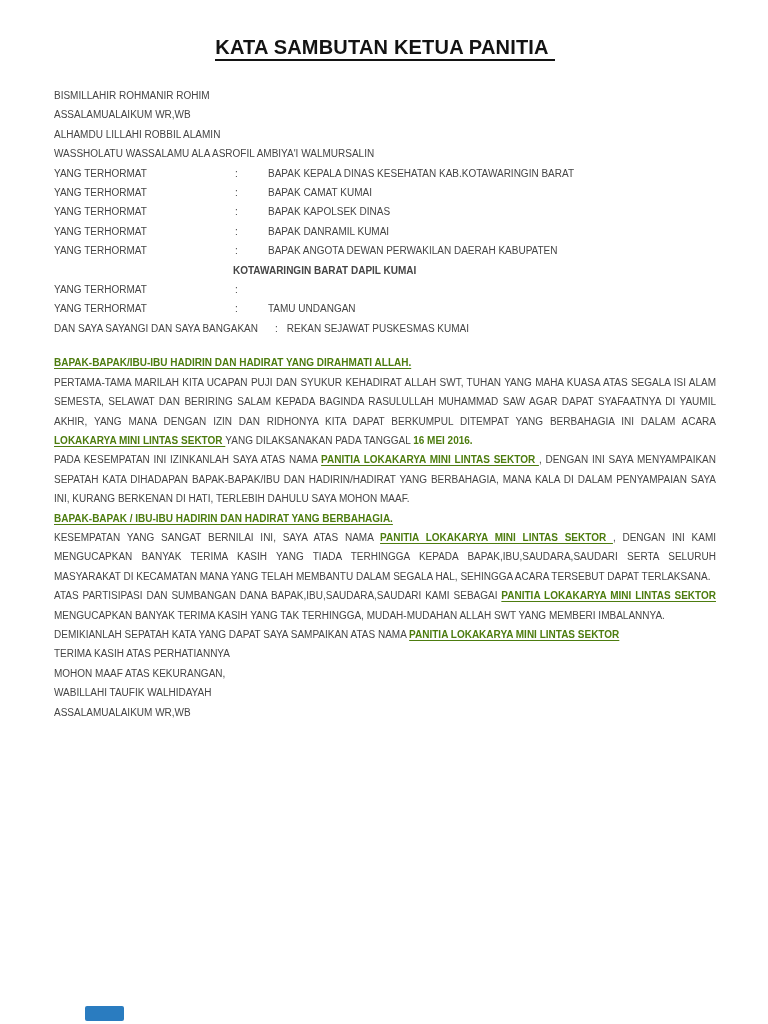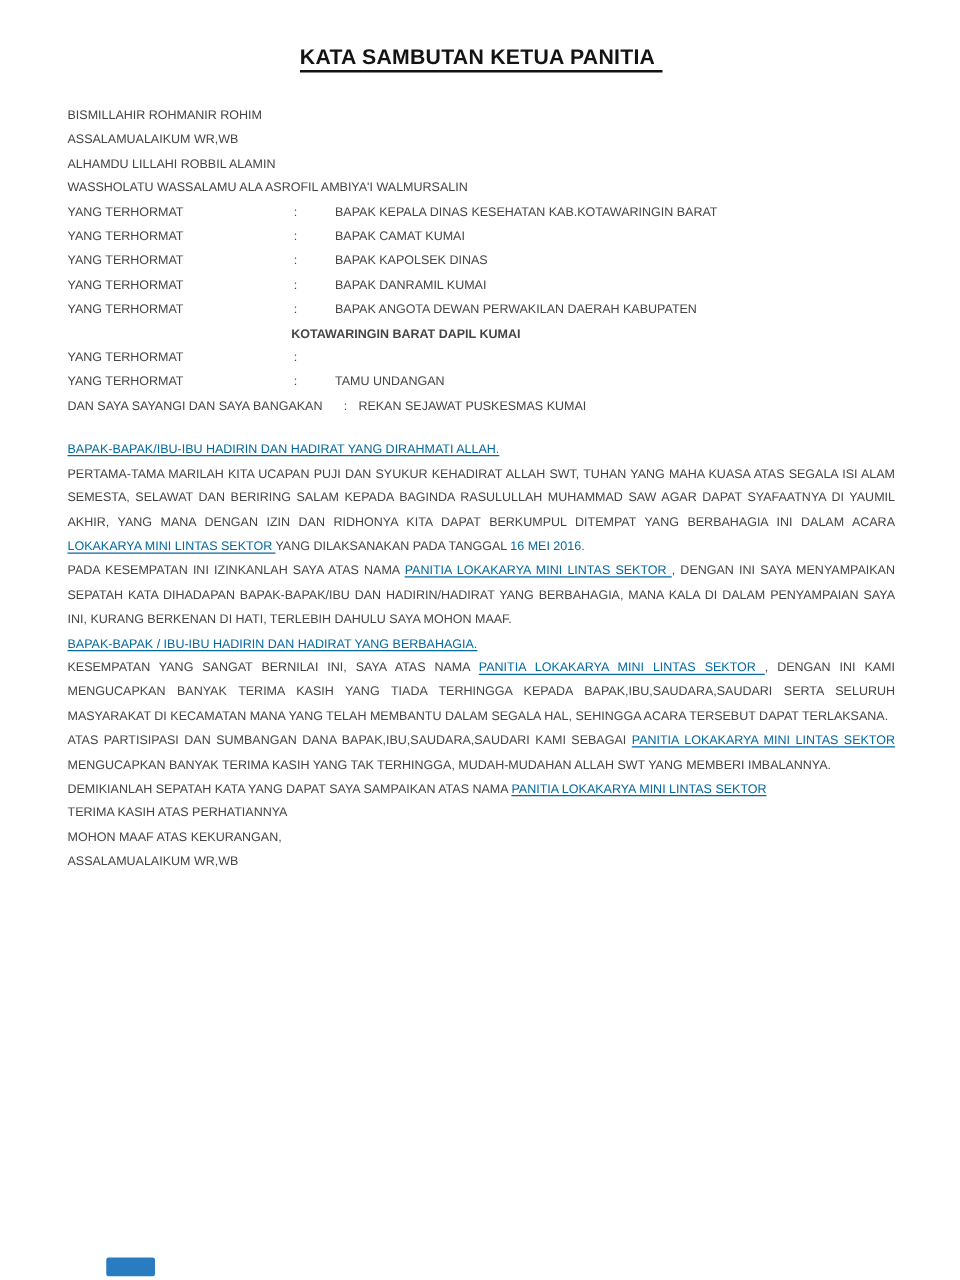--- a/index.html
+++ b/index.html
@@ -14,21 +14,21 @@
   }
   .content {
     position: absolute;
     left: 54px;
     right: 52px;
     top: 36px;
   }
   h1.title {
     margin: 0 0 27px 0;
     text-align: center;
-    font-size: 17px;
+    font-size: 20px;
     letter-spacing: 0.2px;
     font-weight: 700;
     color: #131313;
   }
   .title-text {
     border-bottom: 2px solid #131313;
     padding: 0 6px 1px 0;
   }
   .line, .h-row, .h-cont, p.paragraph, .heading, .closing {
     font-size: 10px;
@@ -39,21 +39,21 @@
   .h-label { flex: 0 0 181px; }
   .h-sep { flex: 0 0 33px; }
   .h-value { flex: 1; }
   .h-cont { margin-left: 179px; font-weight: bold; }
   .appreciation { display: flex; }
   .appreciation .a-sep { margin-left: 17px; margin-right: 9px; flex: 0 0 auto; }
   .appreciation .a-label, .appreciation .a-value { flex: 0 0 auto; }
   p.paragraph { margin: 0; text-align: justify; }
   .heading { font-weight: 700; color: #131313; }
   .gap { margin-top: 15px; }
-  .b { font-weight: 400; color: #0369a1; }
+  .b { font-weight: 700; color: #4d7c0f; }
   .u { text-decoration: underline; text-decoration-thickness: 1.4px; text-underline-offset: 2px; }
   #badge {
     position: absolute;
     left: 85px;
     top: 1006px;
     width: 39px;
     height: 15px;
     border-radius: 2px;
   }
 </style>
@@ -119,19 +119,20 @@
     <main id="speech-body">
         <div class="heading gap"><span class="b u">BAPAK-BAPAK/IBU-IBU HADIRIN DAN HADIRAT YANG DIRAHMATI ALLAH.</span></div>
         <p class="paragraph"><span>PERTAMA-TAMA MARILAH KITA UCAPAN PUJI DAN SYUKUR KEHADIRAT ALLAH SWT, TUHAN YANG MAHA KUASA ATAS SEGALA ISI ALAM SEMESTA, SELAWAT DAN BERIRING SALAM KEPADA BAGINDA RASULULLAH MUHAMMAD SAW AGAR DAPAT SYAFAATNYA DI YAUMIL AKHIR, YANG MANA DENGAN IZIN DAN RIDHONYA KITA DAPAT BERKUMPUL DITEMPAT YANG BERBAHAGIA INI DALAM ACARA </span><span class="b u">LOKAKARYA MINI LINTAS SEKTOR </span><span>YANG DILAKSANAKAN PADA TANGGAL </span><span class="b ">16 MEI 2016.</span></p>
         <p class="paragraph"><span>PADA KESEMPATAN INI IZINKANLAH SAYA ATAS NAMA </span><span class="b u">PANITIA LOKAKARYA MINI LINTAS SEKTOR </span><span>, DENGAN INI SAYA MENYAMPAIKAN SEPATAH KATA DIHADAPAN BAPAK-BAPAK/IBU DAN HADIRIN/HADIRAT YANG BERBAHAGIA, MANA KALA DI DALAM PENYAMPAIAN SAYA INI, KURANG BERKENAN DI HATI, TERLEBIH DAHULU SAYA MOHON MAAF.</span></p>
         <div class="heading"><span class="b u">BAPAK-BAPAK / IBU-IBU HADIRIN DAN HADIRAT YANG BERBAHAGIA.</span></div>
         <p class="paragraph"><span>KESEMPATAN YANG SANGAT BERNILAI INI, SAYA ATAS NAMA </span><span class="b u">PANITIA LOKAKARYA MINI LINTAS SEKTOR </span><span>, DENGAN INI KAMI MENGUCAPKAN BANYAK TERIMA KASIH YANG TIADA TERHINGGA KEPADA BAPAK,IBU,SAUDARA,SAUDARI SERTA SELURUH MASYARAKAT DI KECAMATAN MANA YANG TELAH MEMBANTU DALAM SEGALA HAL, SEHINGGA ACARA TERSEBUT DAPAT TERLAKSANA.</span></p>
         <p class="paragraph"><span>ATAS PARTISIPASI DAN SUMBANGAN DANA BAPAK,IBU,SAUDARA,SAUDARI KAMI SEBAGAI </span><span class="b u">PANITIA LOKAKARYA MINI LINTAS SEKTOR </span><span> MENGUCAPKAN BANYAK TERIMA KASIH YANG TAK TERHINGGA, MUDAH-MUDAHAN ALLAH SWT YANG MEMBERI IMBALANNYA.</span></p>
         <p class="paragraph"><span>DEMIKIANLAH SEPATAH KATA YANG DAPAT SAYA SAMPAIKAN ATAS NAMA </span><span class="b u">PANITIA LOKAKARYA MINI LINTAS SEKTOR </span></p>
         <div class="closing"><span>TERIMA KASIH ATAS PERHATIANNYA</span></div>
         <div class="closing"><span>MOHON MAAF ATAS KEKURANGAN,</span></div>
+        <div class="closing"><span>WABILLAHI TAUFIK WALHIDAYAH</span></div>
         <div class="closing"><span>ASSALAMUALAIKUM WR,WB</span></div>
       </main>
 
   </div>
 
   <div id="badge" style="background: rgb(42, 124, 192);"></div>
 </div>
 
 </body></html>

